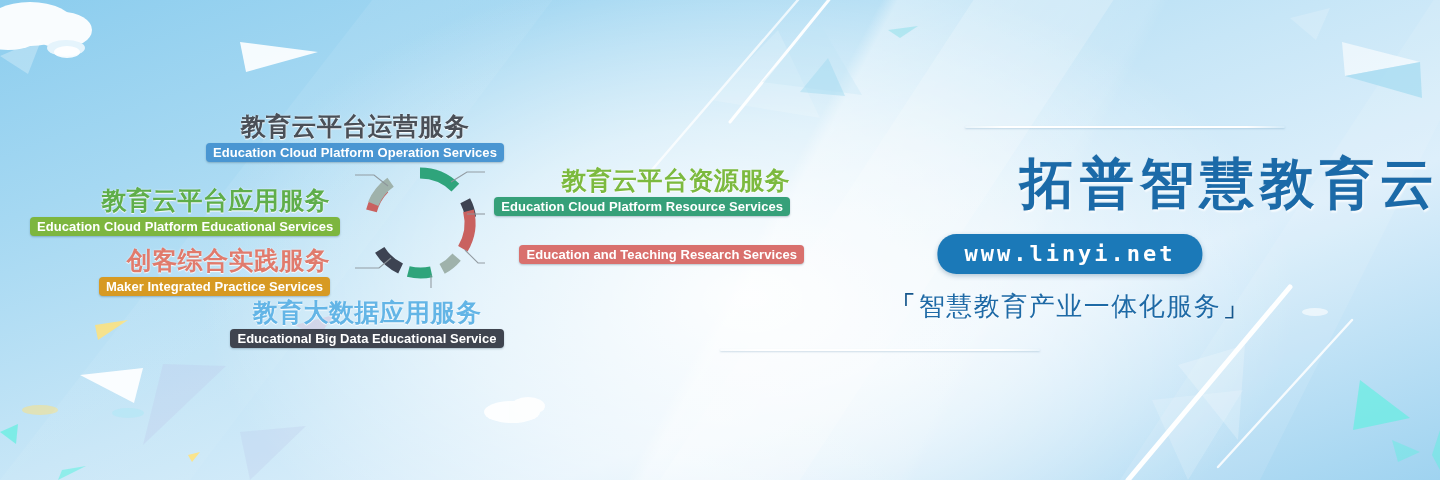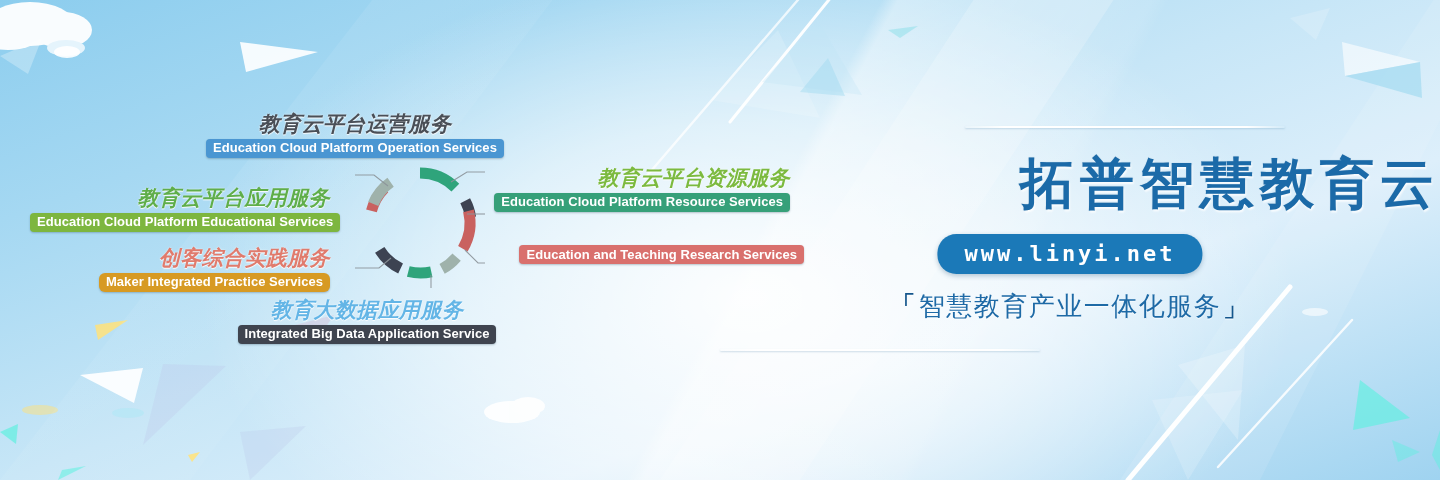--- a/index.html
+++ b/index.html
@@ -17,24 +17,23 @@
   
   .bg{position:absolute;inset:0;pointer-events:none;}
   .bg svg{position:absolute;inset:0;width:1440px;height:480px;}
 
   
   #diagram{position:absolute;left:150px;top:100px;width:530px;height:260px;}
   #ring{position:absolute;left:205px;top:58px;width:130px;height:130px;}
 
   .lbl{position:absolute;white-space:nowrap;}
   .lbl .cn{
-    display:block;font-size:21px;font-weight:bold;line-height:1.12;
+    display:block;font-size:25px;font-weight:bold;line-height:1.12;
     letter-spacing:.4px;
     text-shadow:0 1px 1px rgba(255,255,255,.9), 0 0 2px rgba(255,255,255,.7);
-    font-style:italic;
   }
   .lbl .en{
     display:inline-block;margin-top:3px;
     font-size:13px;font-weight:bold;color:#ffffff;letter-spacing:.05px;
     padding:2.5px 7px 3px 7px;border-radius:4px;line-height:1.05;
     box-shadow:0 1px 2px rgba(40,70,90,.30);
   }
   .lbl.right{text-align:right;}
   .lbl.left{text-align:right;}
   .lbl.center{text-align:center;}
@@ -199,26 +198,26 @@
       <span class="cn" style="color:#7cba3f;">教育云平台资源服务</span>
       <span class="en" style="background:#36a079;">Education Cloud Platform Resource Services</span>
     </div>
 
     <div class="lbl right" style="left:334px;top:142px;width:320px;">
       <span class="en" style="background:#d9706d;">Education and Teaching Research Services</span>
     </div>
 
     <div class="lbl left" style="left:-110px;top:146px;width:290px;">
       <span class="cn" style="color:#e07b6d;">创客综合实践服务</span>
-      <span class="en" style="background:#d79a23;border-radius:6px;">Maker Integrated Practice Services</span>
+      <span class="en" style="background:#d79a23;">Maker Integrated Practice Services</span>
     </div>
 
     <div class="lbl center" style="left:42px;top:198px;width:350px;">
       <span class="cn" style="color:#63b5e6;">教育大数据应用服务</span>
-      <span class="en" style="background:#3f444f;">Integrated Big Data Application Service</span>
+      <span class="en" style="background:#3f444f;">Educational Big Data Educational Service</span>
     </div>
   </div>
 
   <div id="right">
     <div class="divider" id="divider-top"></div>
 
     <div id="main-title">拓普智慧教育云</div>
 
     <div id="url-pill">
       <span>www.linyi.net</span>

